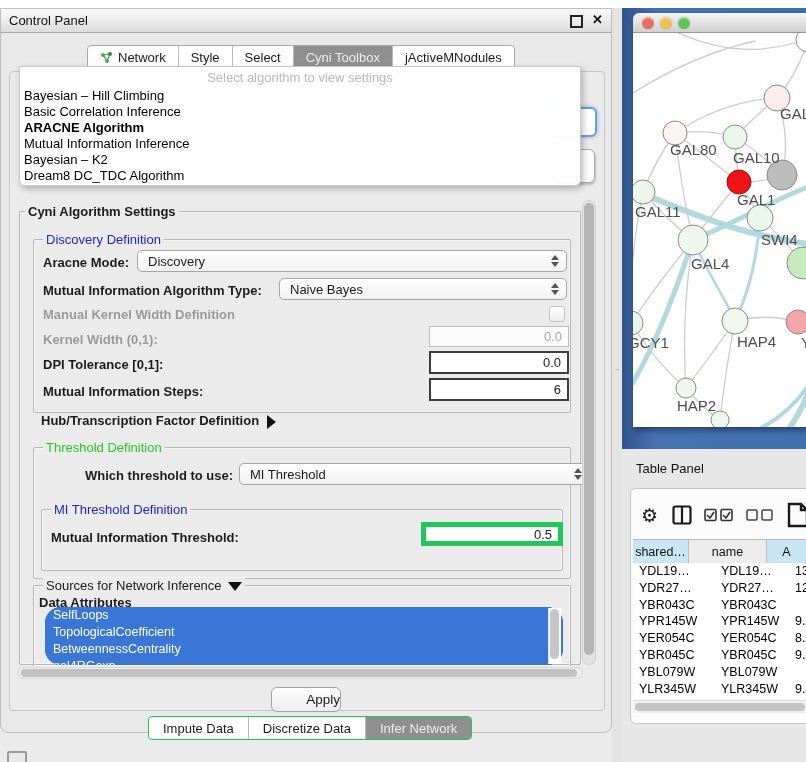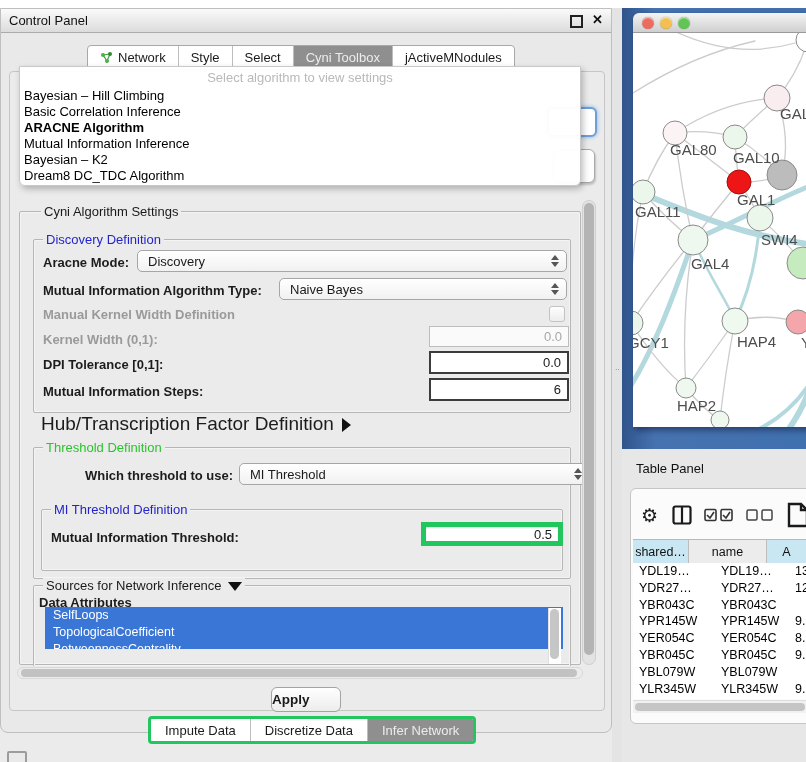--- a/index.html
+++ b/index.html
@@ -65,35 +65,35 @@
   .tf.etched{border:5px solid #22c55e;box-shadow:inset 0 1px 2px #ddd;}
   .tf.dis{border:1px solid #bdbdbd;background:#fafafa;color:#a8a8a8;}
   #manual-checkbox{left:548px;top:297px;width:14px;height:14px;border:1px solid #c3c3c3;border-radius:3px;
                    background:linear-gradient(#fdfdfd,#ededed);}
   .tri-right{display:inline-block;width:0;height:0;border-top:7px solid transparent;
              border-bottom:7px solid transparent;border-left:9px solid #111;vertical-align:middle;margin-left:8px;}
   .tri-down{display:inline-block;width:0;height:0;border-left:7px solid transparent;
             border-right:7px solid transparent;border-top:9px solid #111;vertical-align:middle;margin-left:6px;}
 
   
-  #attr-list{left:44px;top:598px;width:518px;height:42px;background:#0369a1;overflow:hidden;}
+  #attr-list{left:44px;top:598px;width:518px;height:58px;background:#0369a1;overflow:hidden;border-radius:16px;}
   .attr-item{height:17px;line-height:17px;background:#3a76d6;color:#fff;font-size:12.5px;padding-left:8px;}
   #attr-vscroll{left:547px;top:599px;width:12px;height:56px;background:#fff;border-left:1px solid #e0e0e0;}
   #attr-vthumb{left:1px;top:1px;width:9px;height:50px;background:#c6c6c6;border-radius:5px;}
 
   
   #set-vscroll{left:581px;top:191px;width:14px;height:465px;background:#e3e3e3;border:1px solid #cfcfcf;border-radius:7px;box-sizing:border-box;}
   #set-vthumb{left:1px;top:2px;width:10px;height:452px;background:#b4b4b4;border-radius:5px;}
   #set-hscroll{left:16px;top:658px;width:566px;height:12px;background:#ececec;border:1px solid #d8d8d8;border-radius:6px;box-sizing:border-box;}
   #set-hthumb{left:3px;top:1px;width:556px;height:8px;background:#c2c2c2;border-radius:4px;}
 
   #apply-btn{left:270px;top:678px;width:68px;height:23px;background:linear-gradient(#ffffff,#ececec);
-             border:1px solid #a3a3a3;border-radius:6px;font-size:13.5px;display:flex;align-items:center;justify-content:flex-start;font-weight:bold;}
-
-  #bottom-tabs{left:147px;top:707px;height:22px;display:flex;background:#fff;border:3px solid #22c55e;border-radius:4px;overflow:hidden;}
+             border:1px solid #a3a3a3;border-radius:6px;font-size:13.5px;display:flex;align-items:center;justify-content:flex-end;}
+
+  #bottom-tabs{left:147px;top:707px;height:22px;display:flex;background:#fff;border:1px solid #22c55e;border-radius:4px;overflow:hidden;}
   .btab{display:flex;align-items:center;padding:0 14px;font-size:13px;border-right:1px solid #bdbdbd;white-space:nowrap;}
   .btab:last-child{border-right:none;}
   .btab.sel{background:#8f8f8f;color:#ececec;}
 
   #corner-grip{left:7px;top:751px;width:16px;height:11px;border:2px solid #9c9c9c;border-radius:2px;background:#e9e9e9;}
 
   
   #divider{left:612px;top:8px;width:10px;height:754px;background:#e4e4e4;}
   #divider-handle{left:615px;top:368px;width:4px;height:8px;color:#777;font-size:7px;line-height:4px;}
 
@@ -175,21 +175,21 @@
     <div id="dd-prompt">Select algorithm to view settings</div>
     <div class="dd-item">Bayesian – Hill Climbing</div>
     <div class="dd-item">Basic Correlation Inference</div>
     <div class="dd-item bold">ARACNE Algorithm</div>
     <div class="dd-item">Mutual Information Inference</div>
     <div class="dd-item">Bayesian – K2</div>
     <div class="dd-item">Dream8 DC_TDC Algorithm</div>
   </div>
 
   <div class="groupbox" style="left:18px;top:202px;width:560px;height:452px;"></div>
-  <span class="gtitle" style="left:40px;top:195px;">Cyni Algorithm Settings</span>
+  <span class="gtitle" style="left:24px;top:195px;font-weight:bold;">Cyni Algorithm Settings</span>
 
   <div class="groupbox" style="left:32px;top:230px;width:536px;height:172px;"></div>
   <span class="gtitle blue" style="left:42px;top:223px;">Discovery Definition</span>
 
   <span class="flabel" style="left:42px;top:246px;">Aracne Mode:</span>
   <div class="combo" style="left:136px;top:241px;width:430px;height:22px;">
     <span>Discovery</span>
     <span class="stepper"></span>
   </div>
 
@@ -210,21 +210,21 @@
   <span class="flabel" style="left:42px;top:348px;">DPI Tolerance [0,1]:</span>
   <div class="tf strong" style="left:428px;top:342px;width:140px;height:23px;">
     <span>0.0</span>
   </div>
 
   <span class="flabel" style="left:42px;top:375px;">Mutual Information Steps:</span>
   <div class="tf strong" style="left:428px;top:369px;width:140px;height:23px;">
     <span>6</span>
   </div>
 
-  <span class="flabel" style="left:40px;top:404px;font-weight:normal;font-size:19px;">
+  <span class="flabel" style="left:40px;top:404px;font-weight:bold;font-size:13px;">
     <span>Hub/Transcription Factor Definition</span><span class="tri-right"></span>
   </span>
 
   <div class="groupbox" style="left:32px;top:438px;width:536px;height:130px;"></div>
   <span class="gtitle green" style="left:42px;top:431px;">Threshold Definition</span>
 
   <span class="flabel" style="left:84px;top:459px;">Which threshold to use:</span>
   <div class="combo" style="left:238px;top:454px;width:351px;height:22px;text-align:right;">
     <span>MI Threshold</span>
     <span class="stepper"></span>

